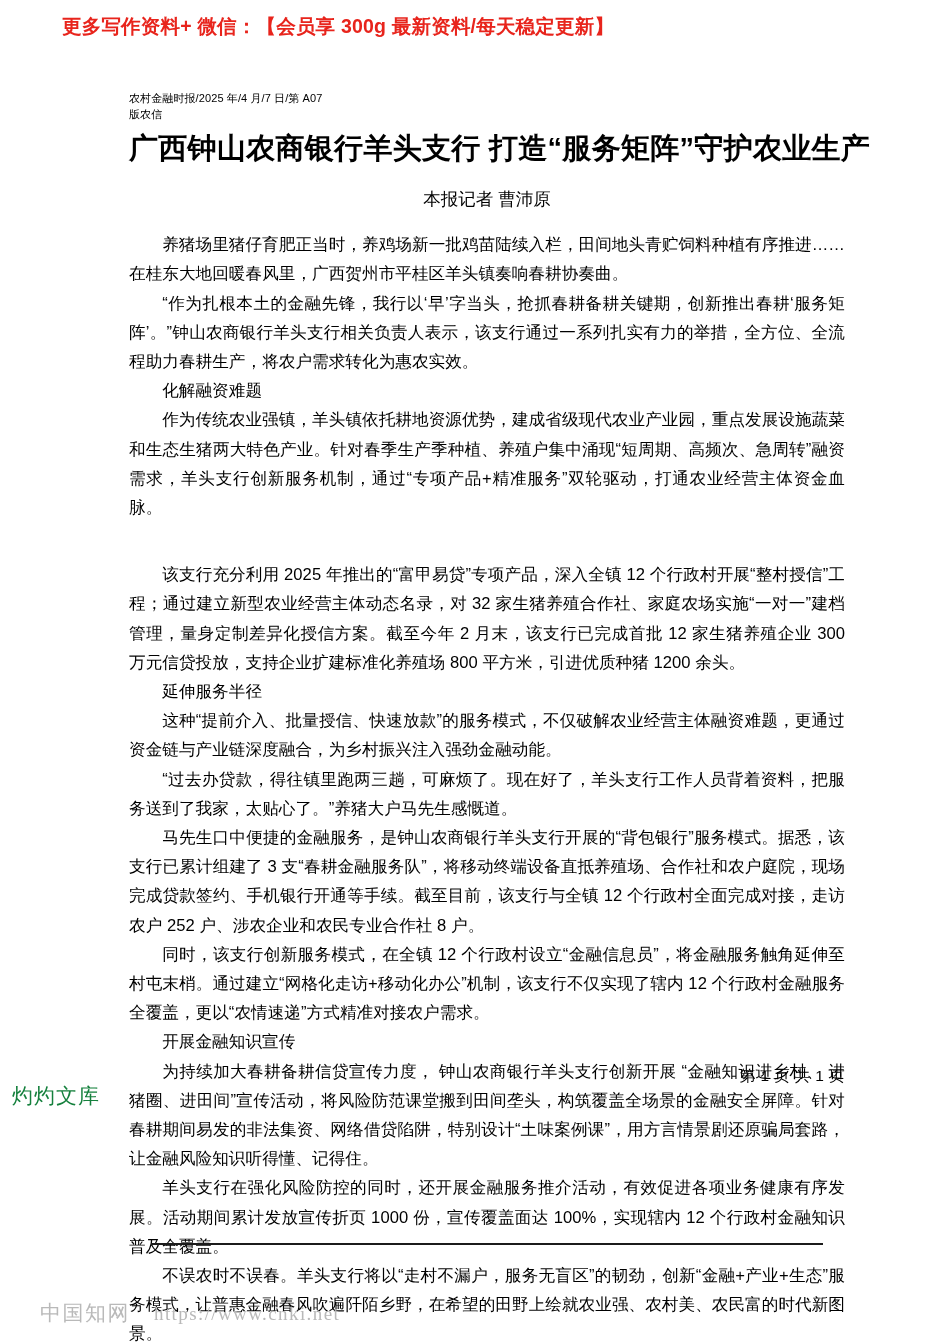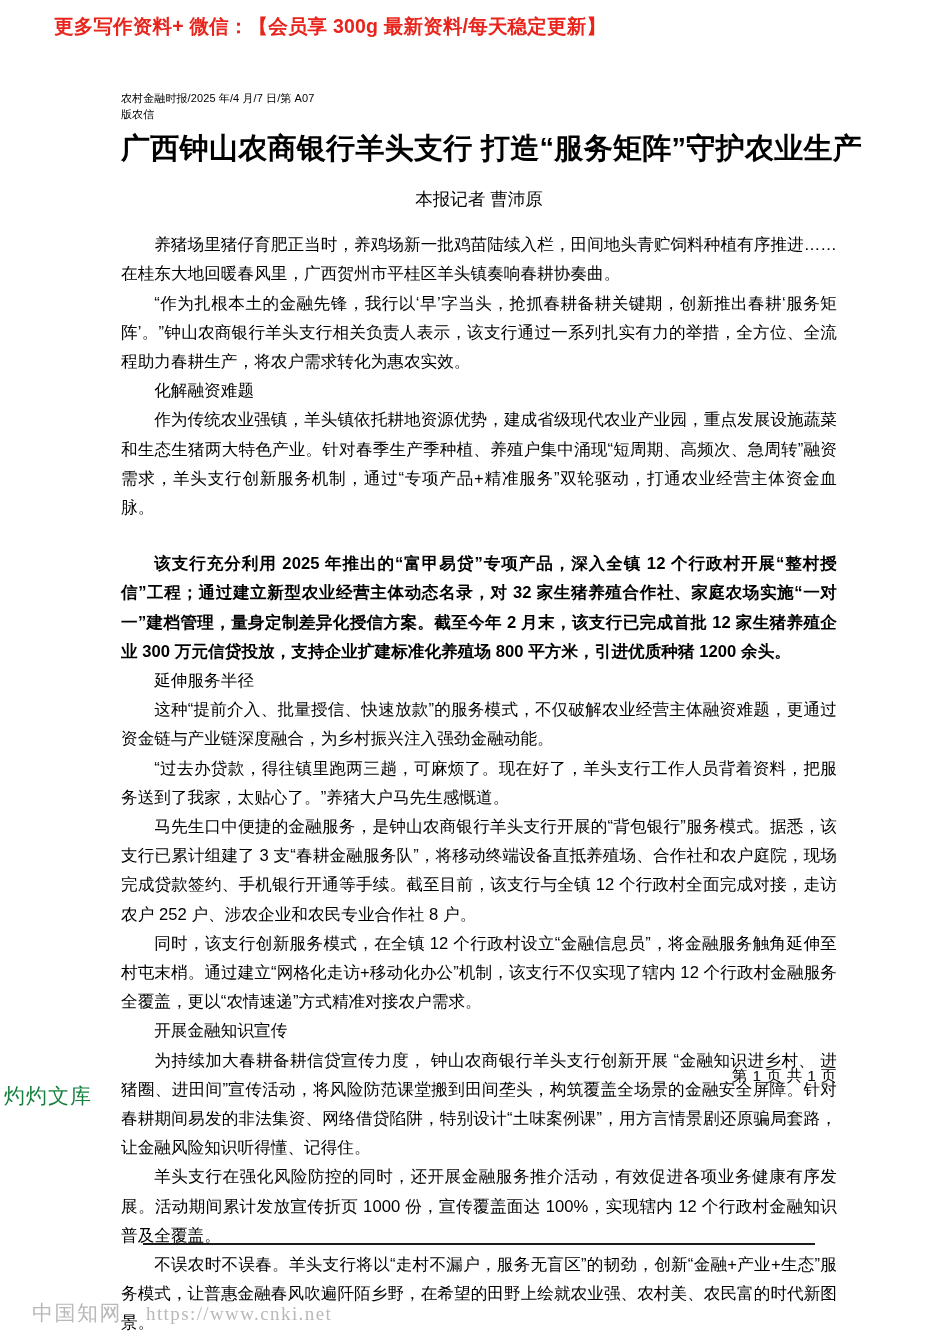--- a/index.html
+++ b/index.html
@@ -26,21 +26,21 @@
     font-weight: bold;
     color: #e8241c;
     letter-spacing: 0.2px;
     white-space: nowrap;
     line-height: 1.3;
   }
 
   
   .page {
     position: absolute;
-    left: 4px;
+    left: 12px;
     top: 0;
     width: 846px;
     height: 1344px;
   }
 
   .content {
     position: absolute;
     left: 117px;
     top: 90px;
     width: 716px;
@@ -75,21 +75,21 @@
     line-height: 29.2px;
     text-align: justify;
     text-justify: inter-character;
     letter-spacing: 0.05px;
   }
 
   .para {
     margin: 0;
     text-indent: 2em;
   }
-  .para.gap-before { margin-top: 27px; font-weight: bold; }
+  .para.gap-before { margin-top: 38px; }
 
   .footer-pager {
     position: absolute;
     left: 117px;
     top: 1066px;
     width: 716px;
     text-align: right;
     font-size: 15.5px;
     letter-spacing: 0.4px;
   }

